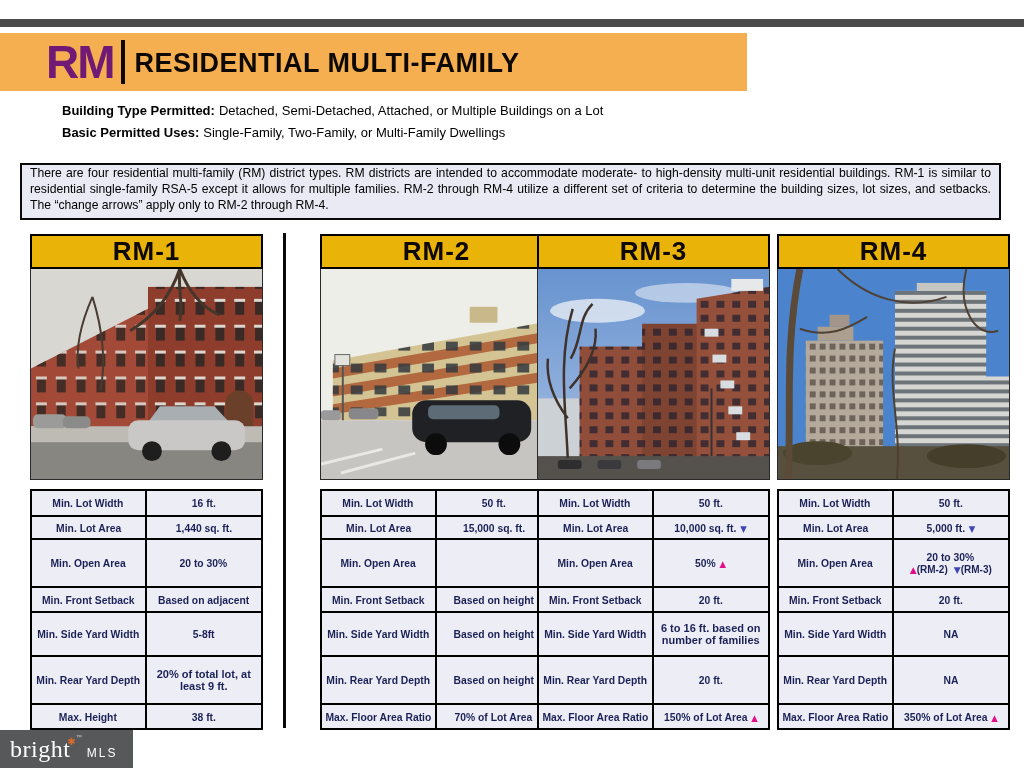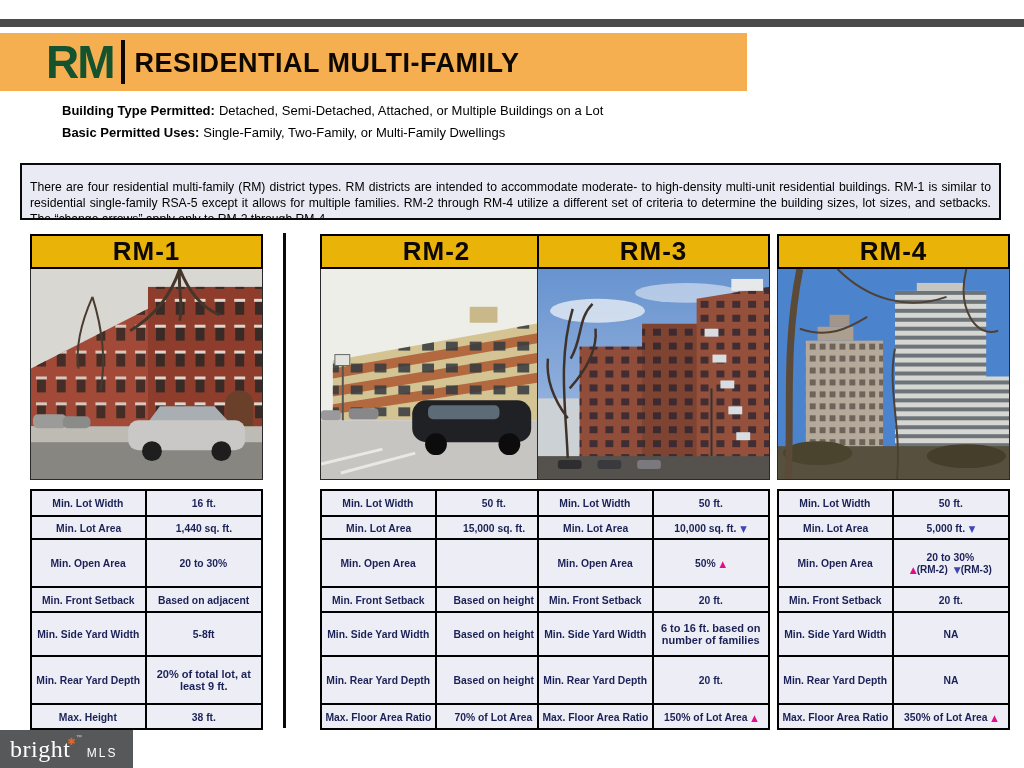--- a/index.html
+++ b/index.html
@@ -2,31 +2,31 @@
 <html><head>
 <meta charset="utf-8">
 <style>
   html,body{margin:0;padding:0;}
   body{font-family:"Liberation Sans",sans-serif;background:#fff;}
   #page{position:relative;width:1024px;height:768px;background:#fff;overflow:hidden;}
 
   .topbar{position:absolute;top:19px;left:0;width:1024px;height:8px;background:#4B4B4B;}
 
   .banner{position:absolute;left:0;top:33px;width:747px;height:58px;background:#F5AF51;display:flex;align-items:center;}
-  .rm-code{font-size:46px;font-weight:bold;margin-left:46px;letter-spacing:-2px;color:#14532d;line-height:1;}
+  .rm-code{font-size:46px;font-weight:bold;margin-left:46px;letter-spacing:-2px;color:#701a75;line-height:1;}
   .vbar{width:4px;height:44px;background:#0e0900;margin:0 10px 0 7px;}
   .banner-title{font-size:27px;font-weight:bold;letter-spacing:0.5px;color:#0e0900;margin-top:2px;}
 
   .subheads{position:absolute;left:62px;top:103px;width:700px;font-size:13px;color:#000;}
   .subline{margin-bottom:7px;}
   .sublabel{font-weight:bold;}
   .subvalue{margin-left:4px;}
 
   .introbox{position:absolute;left:20px;top:163px;width:981px;height:57px;box-sizing:border-box;
-    background:#E9EAF3;border:2px solid #0a0a0a;padding:15px 8px;font-size:12.2px;line-height:1.3;
+    background:#E9EAF3;border:2px solid #0a0a0a;padding:1px 8px;font-size:12.2px;line-height:1.3;
     color:#000;text-align:justify;overflow:hidden;}
 
   .group-divider{position:absolute;left:283px;top:233px;width:3px;height:495px;background:#0a0a0a;}
 
   .panel{position:absolute;top:234px;width:233px;}
   .p1{left:30px;} .p2{left:285px;padding-left:35px;} .p3{left:537px;} .p4{left:777px;}
 
   .dheader{box-sizing:border-box;height:35px;border:2px solid #000;background:#eab308;
     display:flex;align-items:center;justify-content:center;font-size:26px;font-weight:bold;
     letter-spacing:1px;color:#0e0900;}

